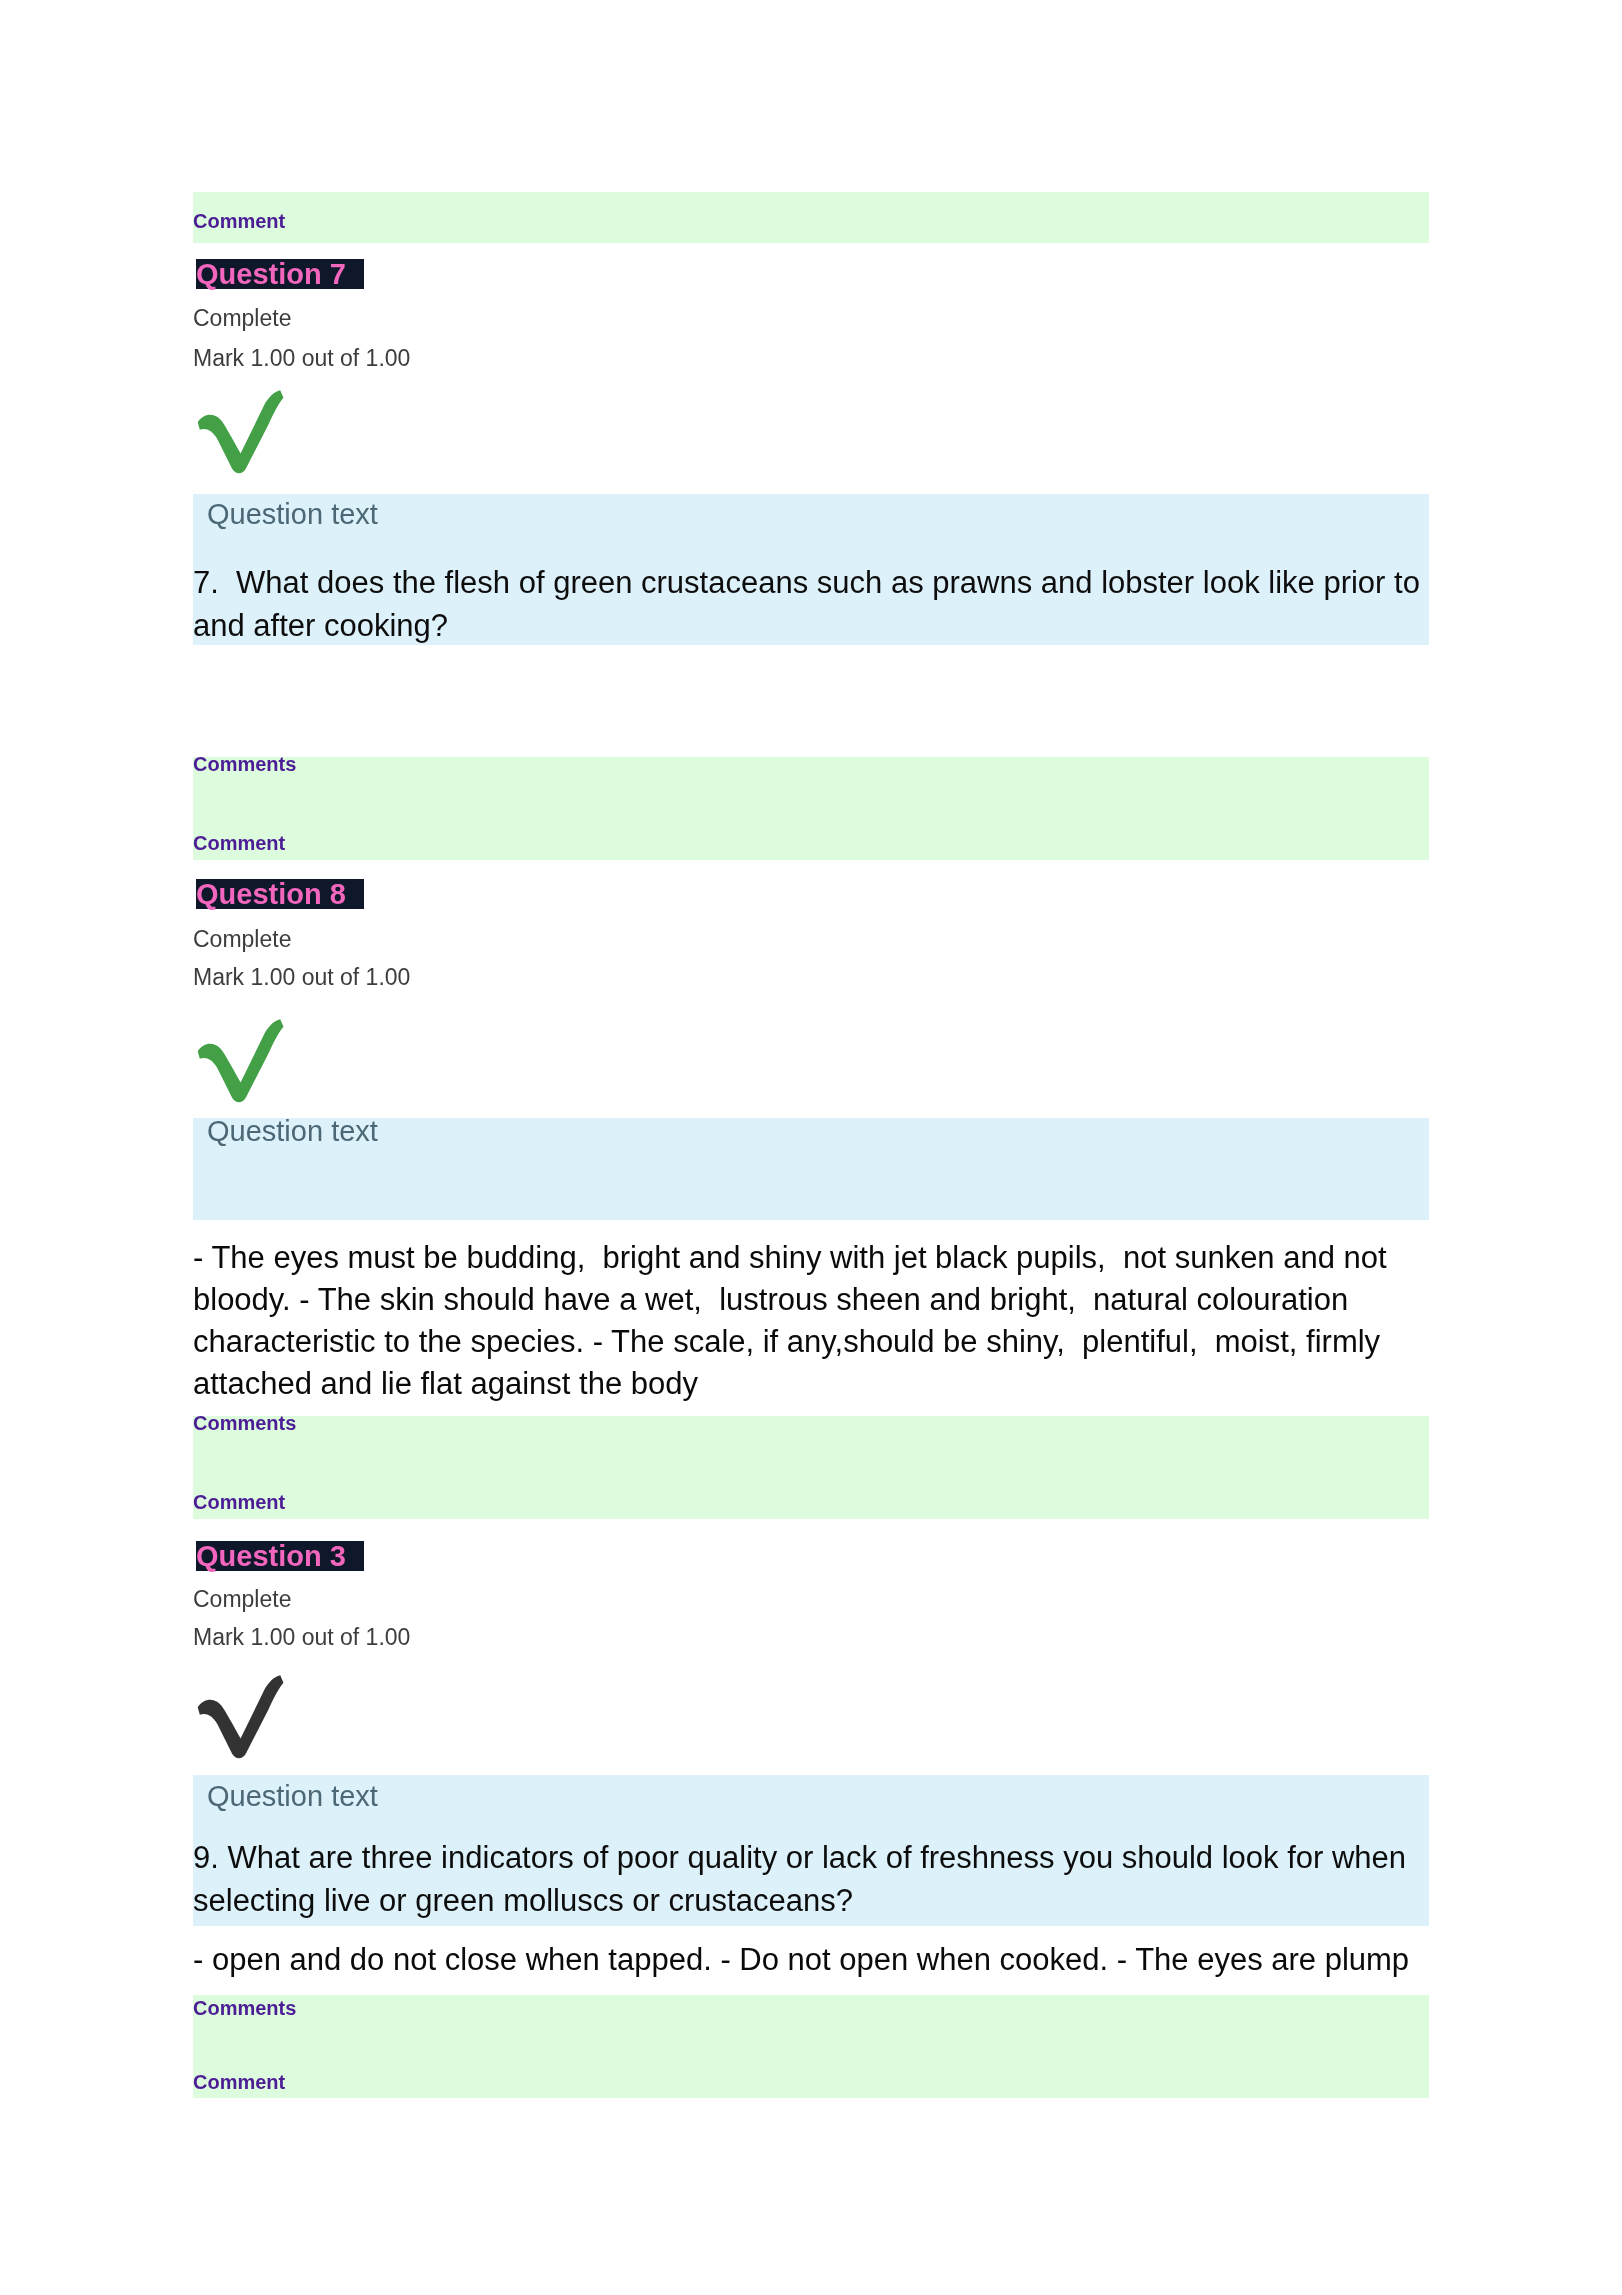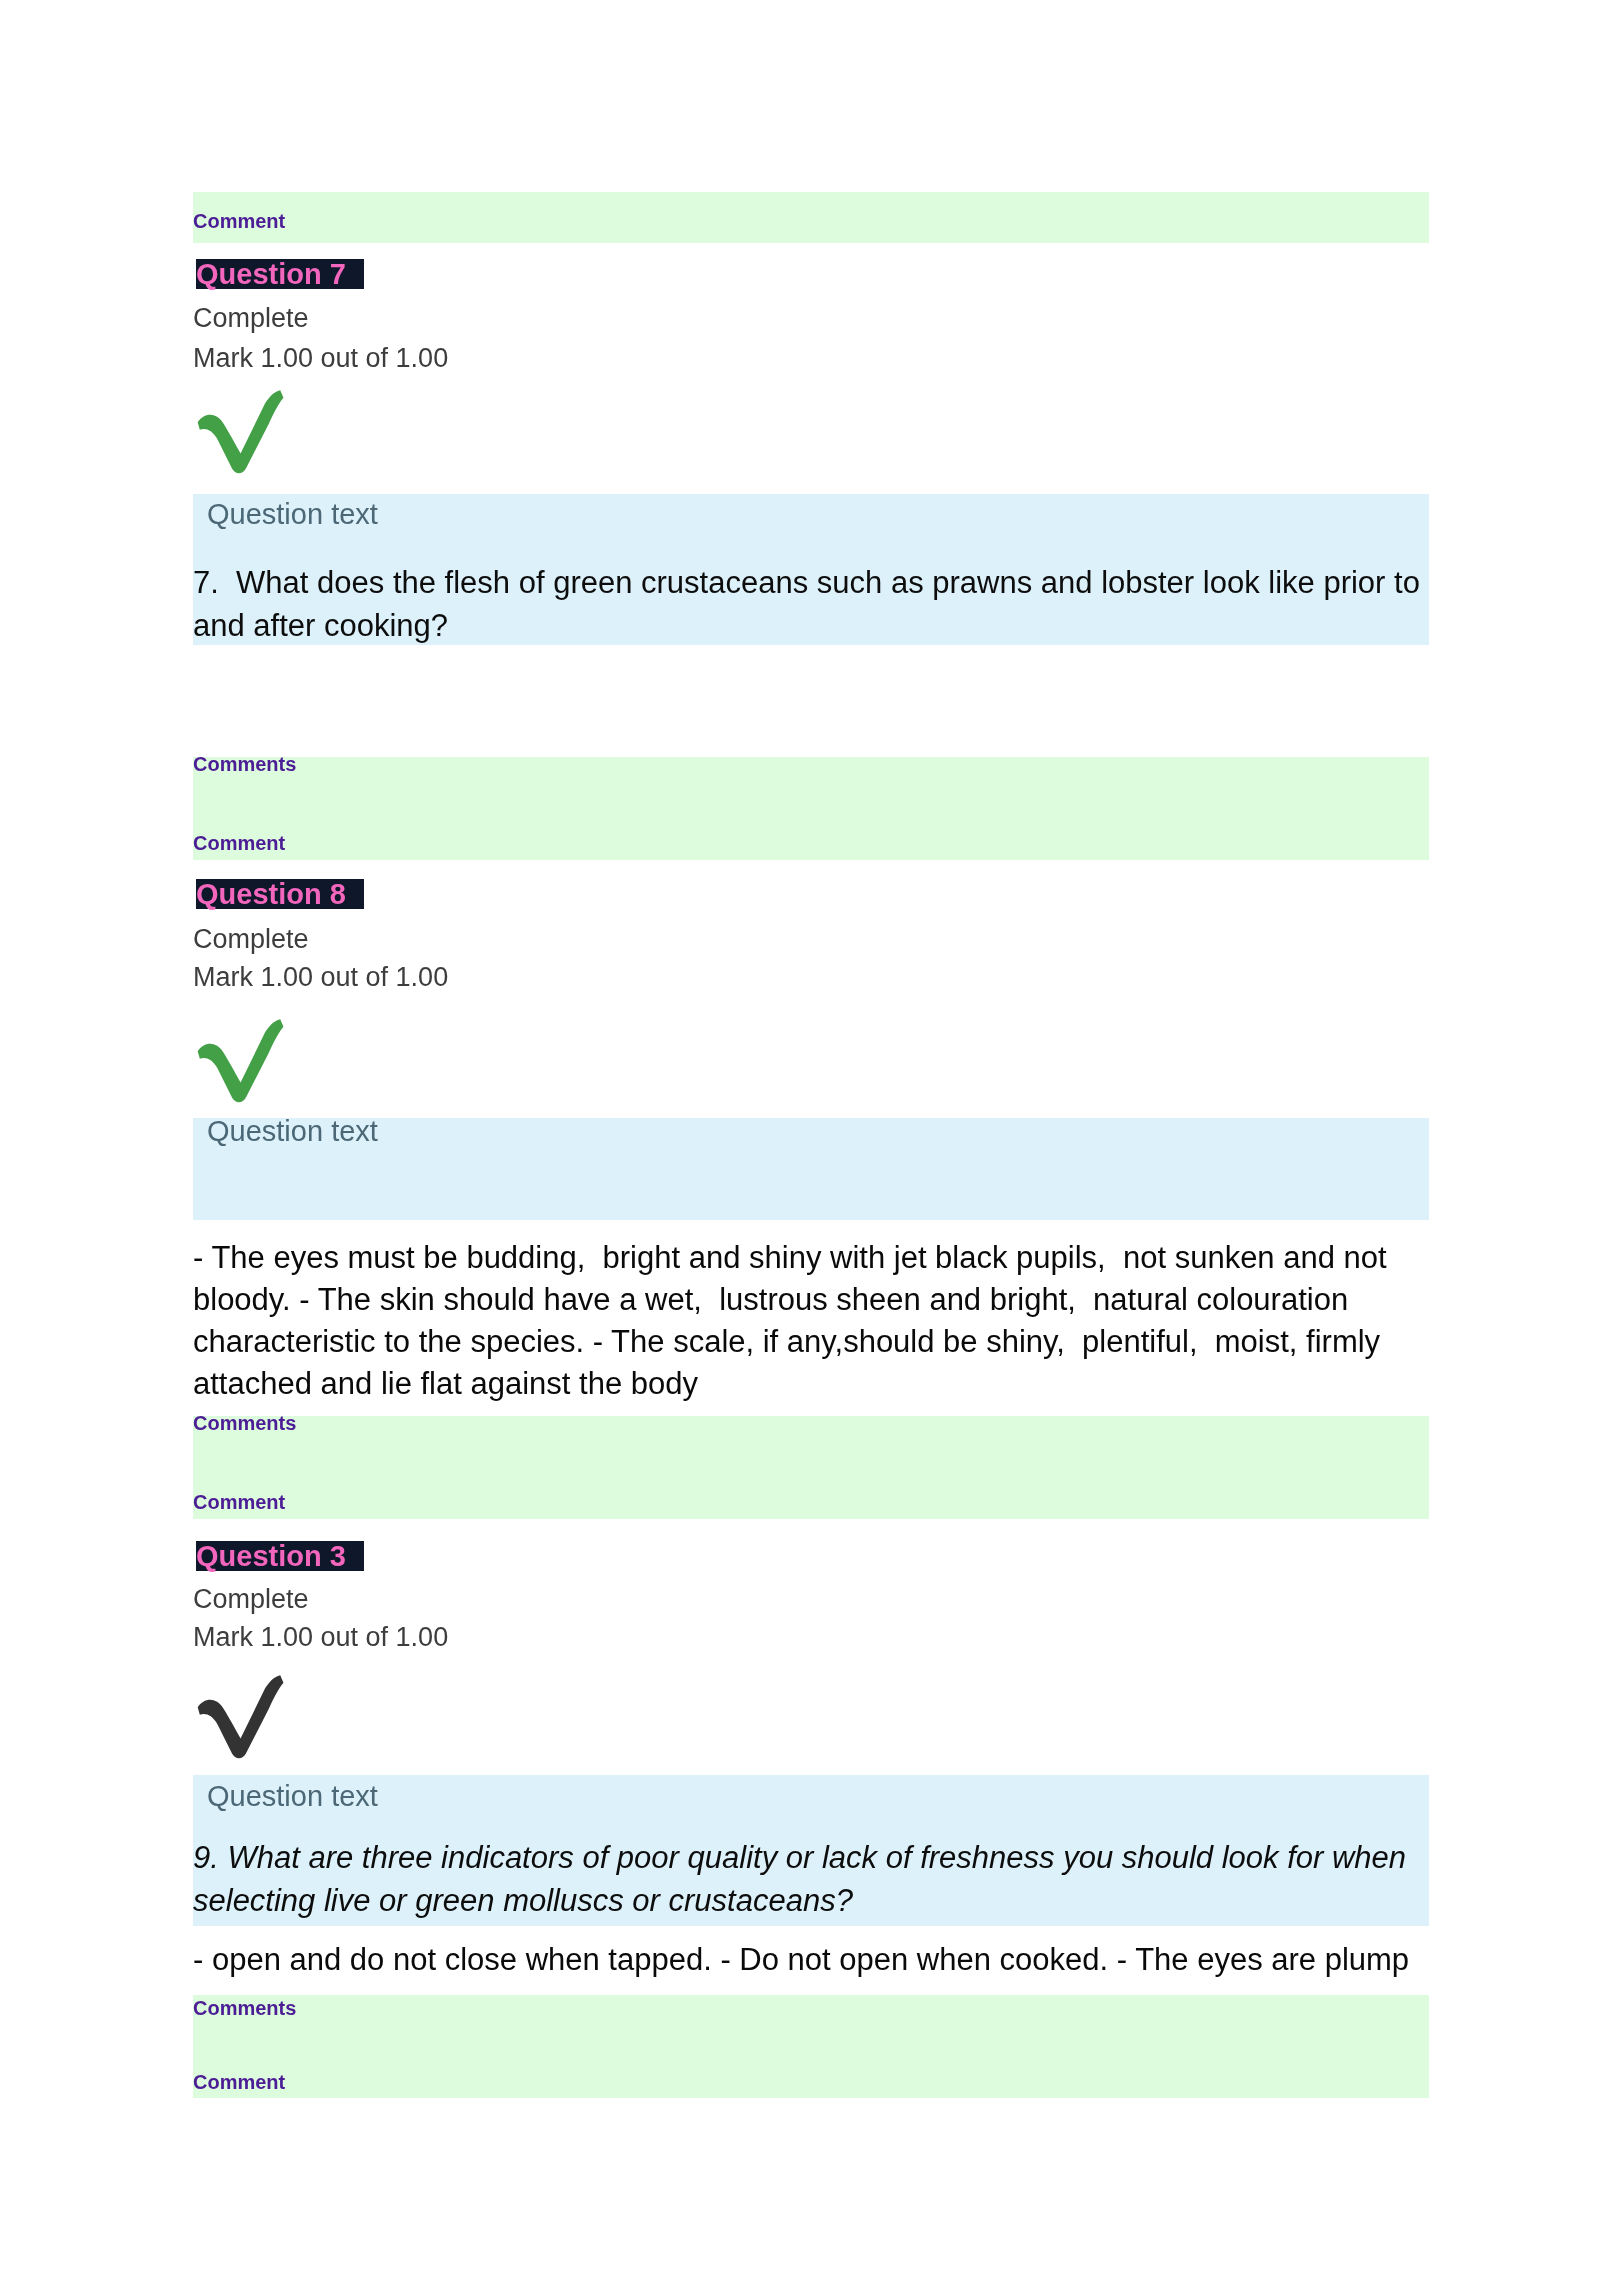--- a/index.html
+++ b/index.html
@@ -4,21 +4,21 @@
 <style>
   html,body{margin:0;padding:0;background:#ffffff;}
   body{width:1622px;height:2295px;font-family:"Liberation Sans",sans-serif;}
   .page{position:relative;width:1622px;height:2295px;overflow:hidden;background:#fff;}
   .band{position:absolute;left:193px;width:1236px;}
   .green{background:#ddfcdd;}
   .blue{background:#ddf1fa;}
   .lbl{position:absolute;left:193px;font-size:20px;font-weight:bold;color:#4c1d95;white-space:nowrap;line-height:29px;}
   .lblb{position:absolute;left:207px;font-size:29px;font-weight:normal;color:#4c6876;white-space:nowrap;line-height:29px;}
   .qnum{position:absolute;left:196px;font-size:29px;font-weight:bold;color:#f266bd;background:#0f172a;white-space:nowrap;line-height:30px;padding-right:18.3px;}
-  .meta{position:absolute;left:193px;font-size:27px;color:#3d3d3d;white-space:nowrap;line-height:27px;}
+  .meta{position:absolute;left:193px;font-size:23px;color:#3d3d3d;white-space:nowrap;line-height:27px;}
   .qtext{position:absolute;left:193px;width:1232px;font-size:31px;color:#0d0d0d;line-height:43px;white-space:pre-wrap;}
   .ans{position:absolute;left:193px;width:1232px;font-size:31px;color:#0a0a0a;line-height:42px;white-space:pre-wrap;}
   svg.tick{position:absolute;}
 </style>
 </head>
 <body>
 
 <div class="page">
 
   <div class="band green" style="top:192px;height:51px;"></div>
@@ -51,20 +51,20 @@
   <div class="lbl" style="top:1488px;">Comment</div>
 
   <div class="qnum" style="top:1541px;">Question 3</div>
   <div class="meta" style="top:1586px;">Complete</div>
   <div class="meta" style="top:1624px;">Mark 1.00 out of 1.00</div>
   <svg class="tick" width="97" height="89" viewBox="-4 -6 168 166" style="left:191px;top:1673px;">
     <path d="M 2 58 C 14 40 36 38 50 60 C 60 76 72 98 82 116 L 128 22 C 138 6 148 0 156 -2 L 162 12 C 152 24 142 44 134 62 L 92 144 C 86 156 72 156 66 144 L 40 92 C 30 72 16 68 6 72 Z" fill="#333333"></path>
   </svg>
   <div class="band blue" style="top:1775px;height:151px;"></div>
   <div class="lblb" style="top:1782px;">Question text</div>
-  <div class="qtext" style="top:1836px;font-style:italic;">9. What are three indicators of poor quality or lack of freshness you should look for when selecting live or green molluscs or crustaceans?</div>
+  <div class="qtext" style="top:1836px;">9. What are three indicators of poor quality or lack of freshness you should look for when selecting live or green molluscs or crustaceans?</div>
   <div class="ans" style="top:1939px;">- open and do not close when tapped. - Do not open when cooked. - The eyes are plump</div>
   <div class="band green" style="top:1995px;height:103px;"></div>
   <div class="lbl" style="top:1994px;">Comments</div>
   <div class="lbl" style="top:2068px;">Comment</div>
 
 </div>
 
 
 </body></html>

